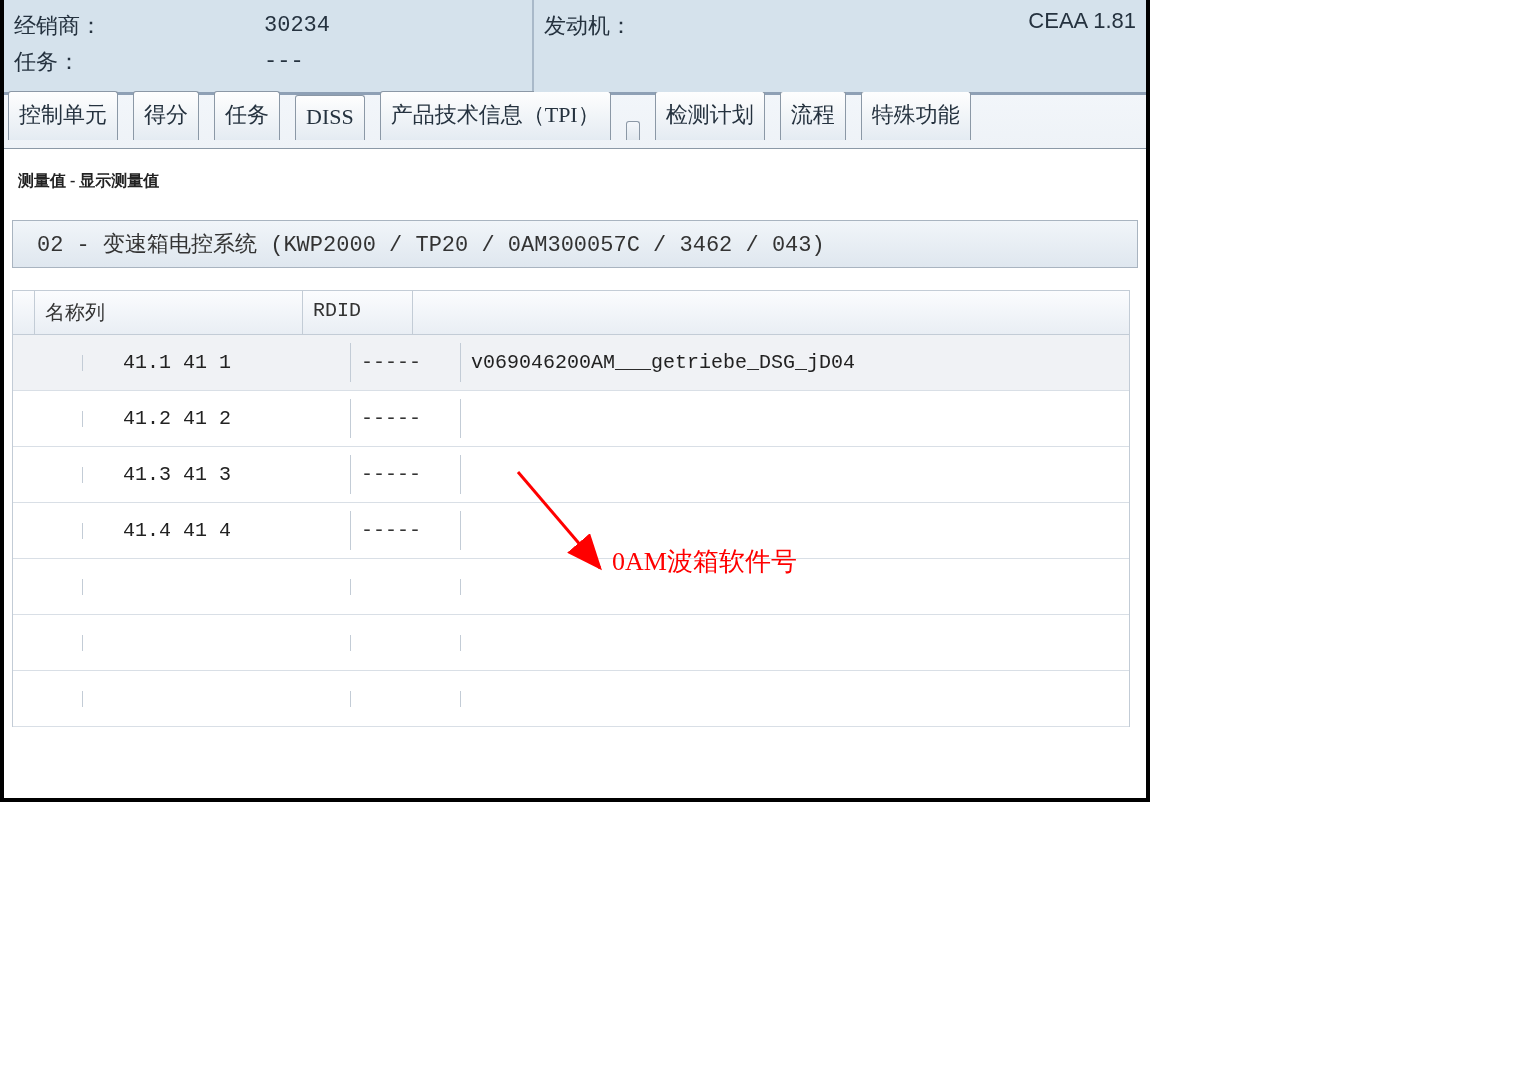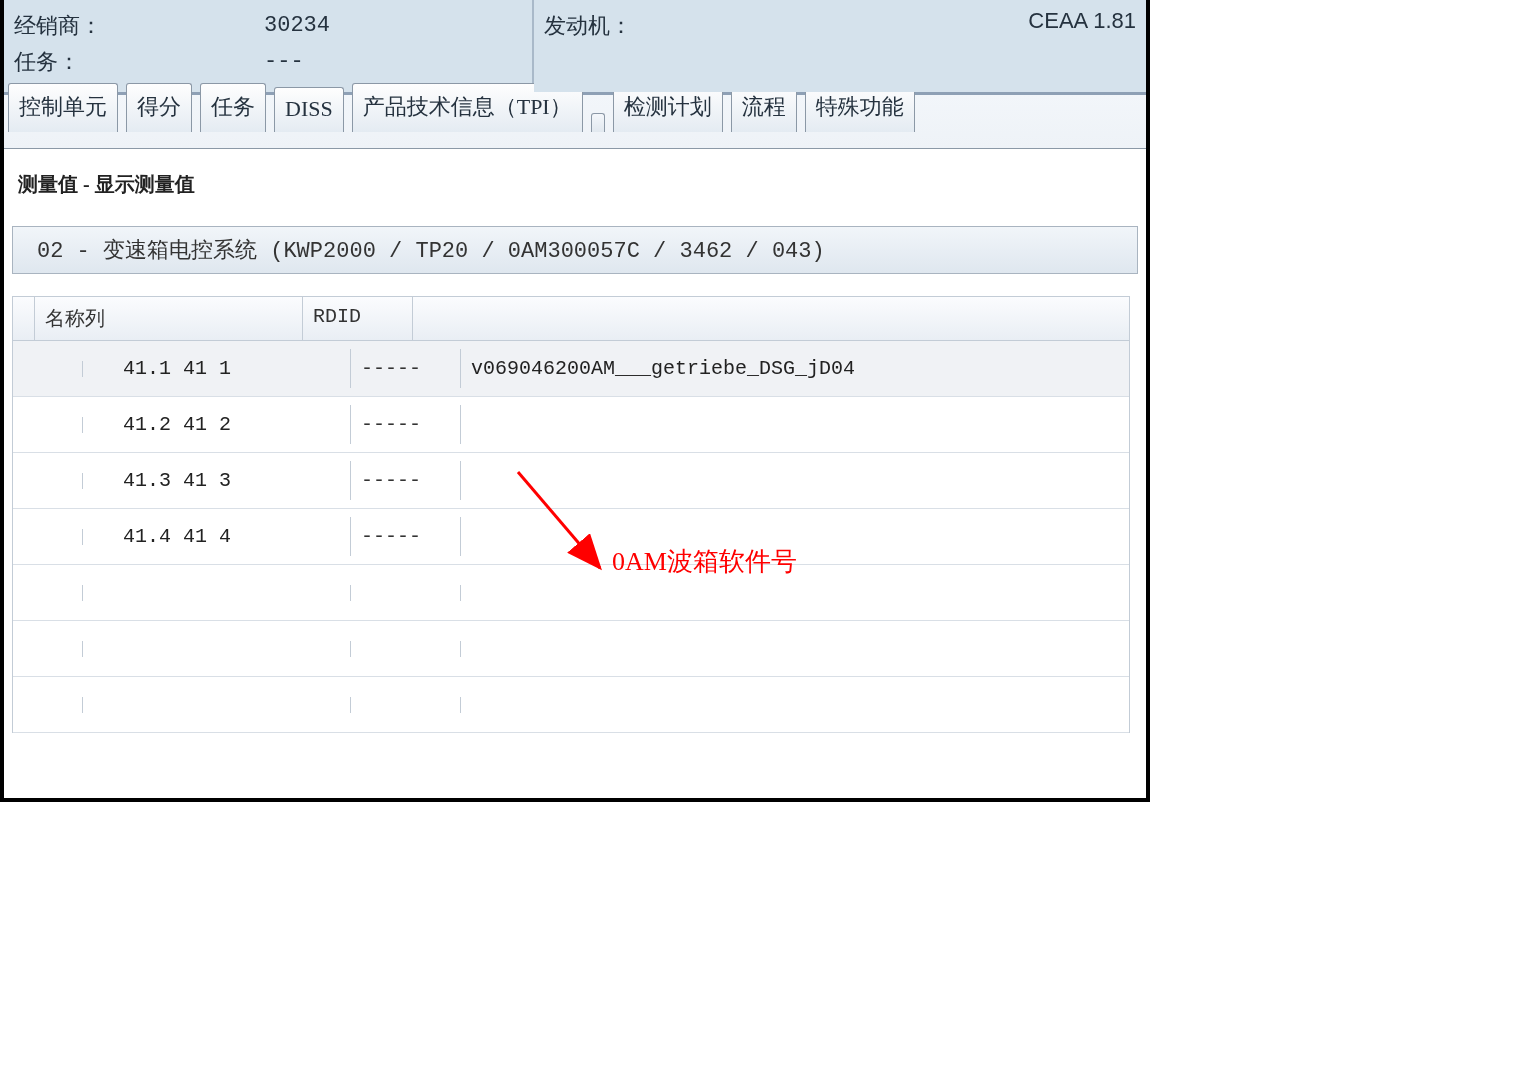--- a/index.html
+++ b/index.html
@@ -46,42 +46,42 @@
       right: 10px; top: 8px;
       font-family: Liberation Sans, sans-serif;
       font-size: 22px;
     }
     .tab-strip {
       display: flex;
       align-items: flex-end;
       background: linear-gradient(#f2f6fa, #eef2f7);
       border-bottom: 1px solid #8b98a6;
       height: 54px;
-      padding: 6px 4px 16px 4px;
-      gap: 9px;
+      padding: 6px 4px 8px 4px;
+      gap: 16px;
     }
     .tab, .tab-spacer {
       font-size: 22px;
       color: #25323f;
       padding: 8px 10px 10px 10px;
       border: 1px solid #8b98a6;
       border-bottom: none;
       background: linear-gradient(#fefefe, #e4ebf2);
       border-top-left-radius: 3px;
       border-top-right-radius: 3px;
       margin-right: -1px;
       white-space: nowrap;
     }
     .tab-spacer {
       width: 14px;
       padding-left: 0; padding-right: 0;
       background: linear-gradient(#f4f7fb, #e1e8ef);
     }
     .section-title {
-      font-size: 20px;
+      font-size: 16px;
       font-weight: bold;
       color: #222;
       padding: 22px 14px 28px 14px;
     }
     .subheader-bar {
       margin: 0 8px;
       border: 1px solid #a9b4c0;
       background: linear-gradient(#f1f5f9, #dfe7ef);
       font-size: 22px;
       color: #333;

